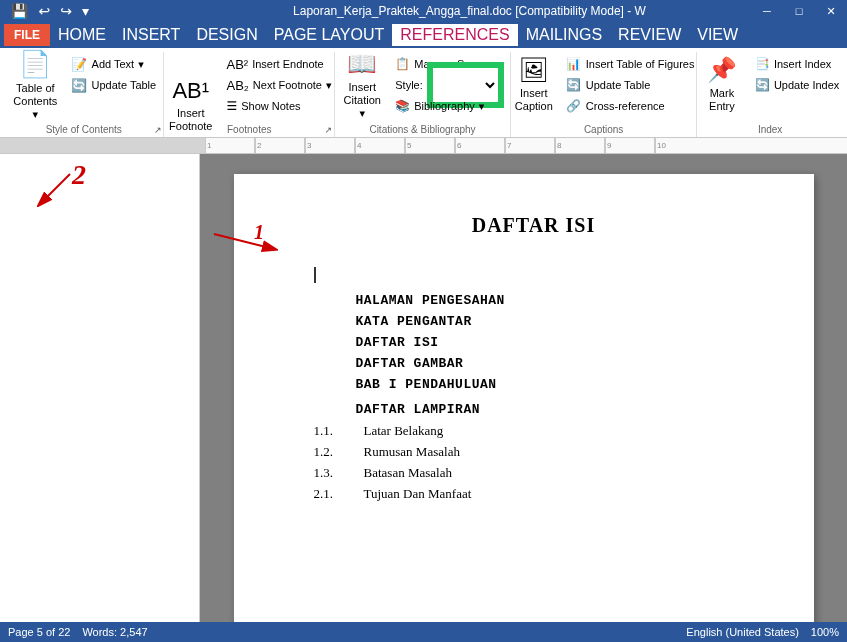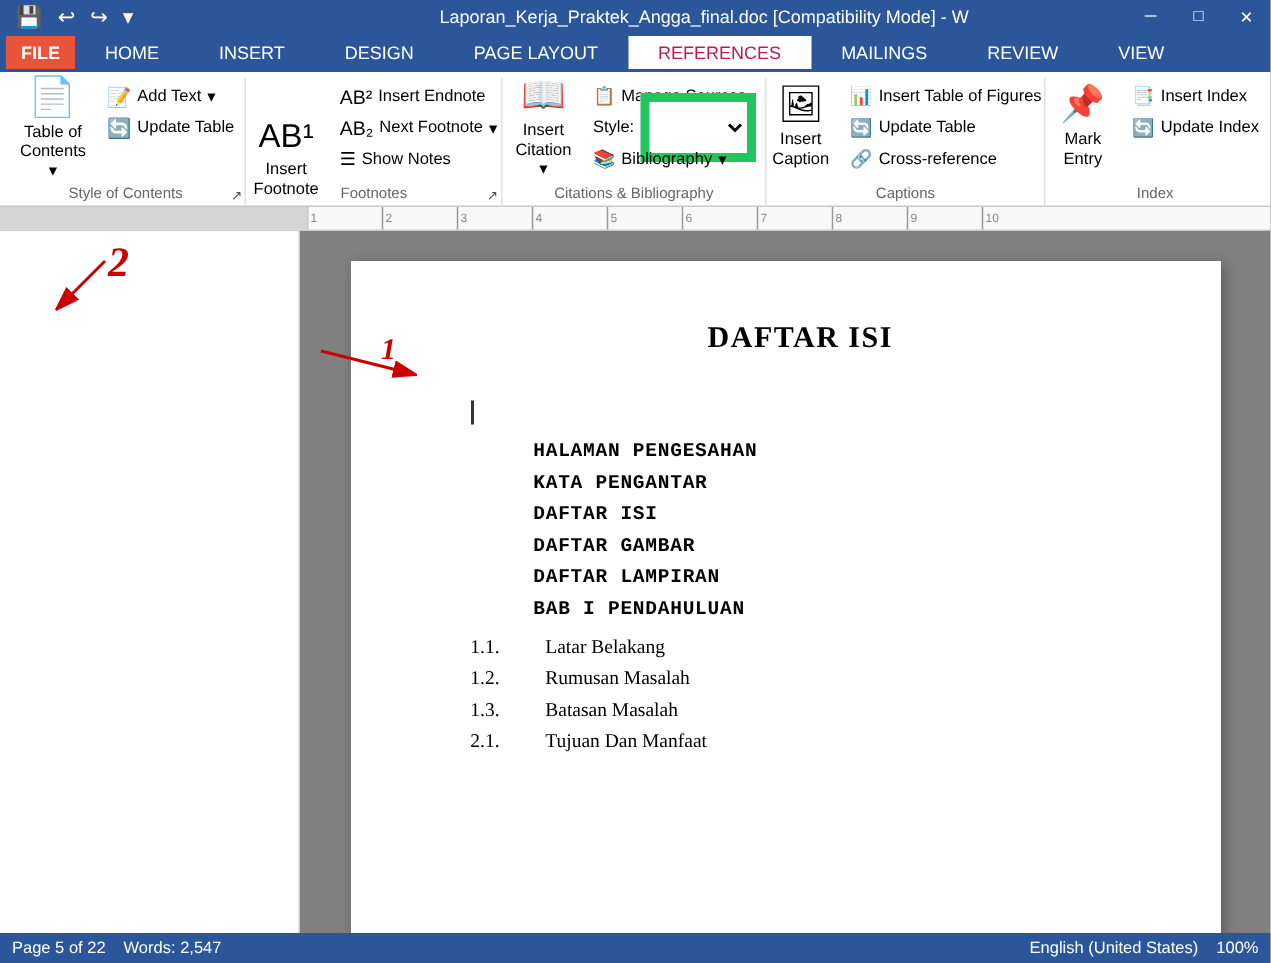--- a/index.html
+++ b/index.html
@@ -35,22 +35,22 @@
       padding: 2px 10px;
       font-size: 12px;
       font-weight: bold;
       cursor: pointer;
       height: 22px;
       display: flex;
       align-items: center;
     }
     .menu-item {
       color: white;
-      padding: 2px 20px;
-      font-size: 12px;
+      padding: 2px 8px;
+      font-size: 16px;
       cursor: pointer;
       height: 22px;
       display: flex;
       align-items: center;
     }
     .menu-item.active { background: white; color: #be185d; }
     .quick-access { display: flex; align-items: center; gap: 4px; margin-right: 8px; }
     .qa-btn { color: white; font-size: 14px; cursor: pointer; padding: 2px 3px; display: flex; align-items: center; }
 
     
@@ -452,22 +452,22 @@
       <div class="doc-title">DAFTAR ISI</div>
 
       <div style="margin-bottom: 10px; display:flex; align-items:center;">
         <span class="doc-cursor"></span>
       </div>
 
       <div class="doc-item">HALAMAN PENGESAHAN</div>
       <div class="doc-item">KATA PENGANTAR</div>
       <div class="doc-item">DAFTAR ISI</div>
       <div class="doc-item">DAFTAR GAMBAR</div>
+      <div class="doc-item" style="margin-bottom:10px;">BAB I PENDAHULUAN</div>
       <div class="doc-item">DAFTAR LAMPIRAN</div>
-      <div class="doc-item" style="margin-bottom:10px;">BAB I PENDAHULUAN</div>
 
       <div class="doc-subitem">
         <span class="doc-subitem-num">1.1.</span>
         <span>Latar Belakang</span>
       </div>
       <div class="doc-subitem">
         <span class="doc-subitem-num">1.2.</span>
         <span>Rumusan Masalah</span>
       </div>
       <div class="doc-subitem">

